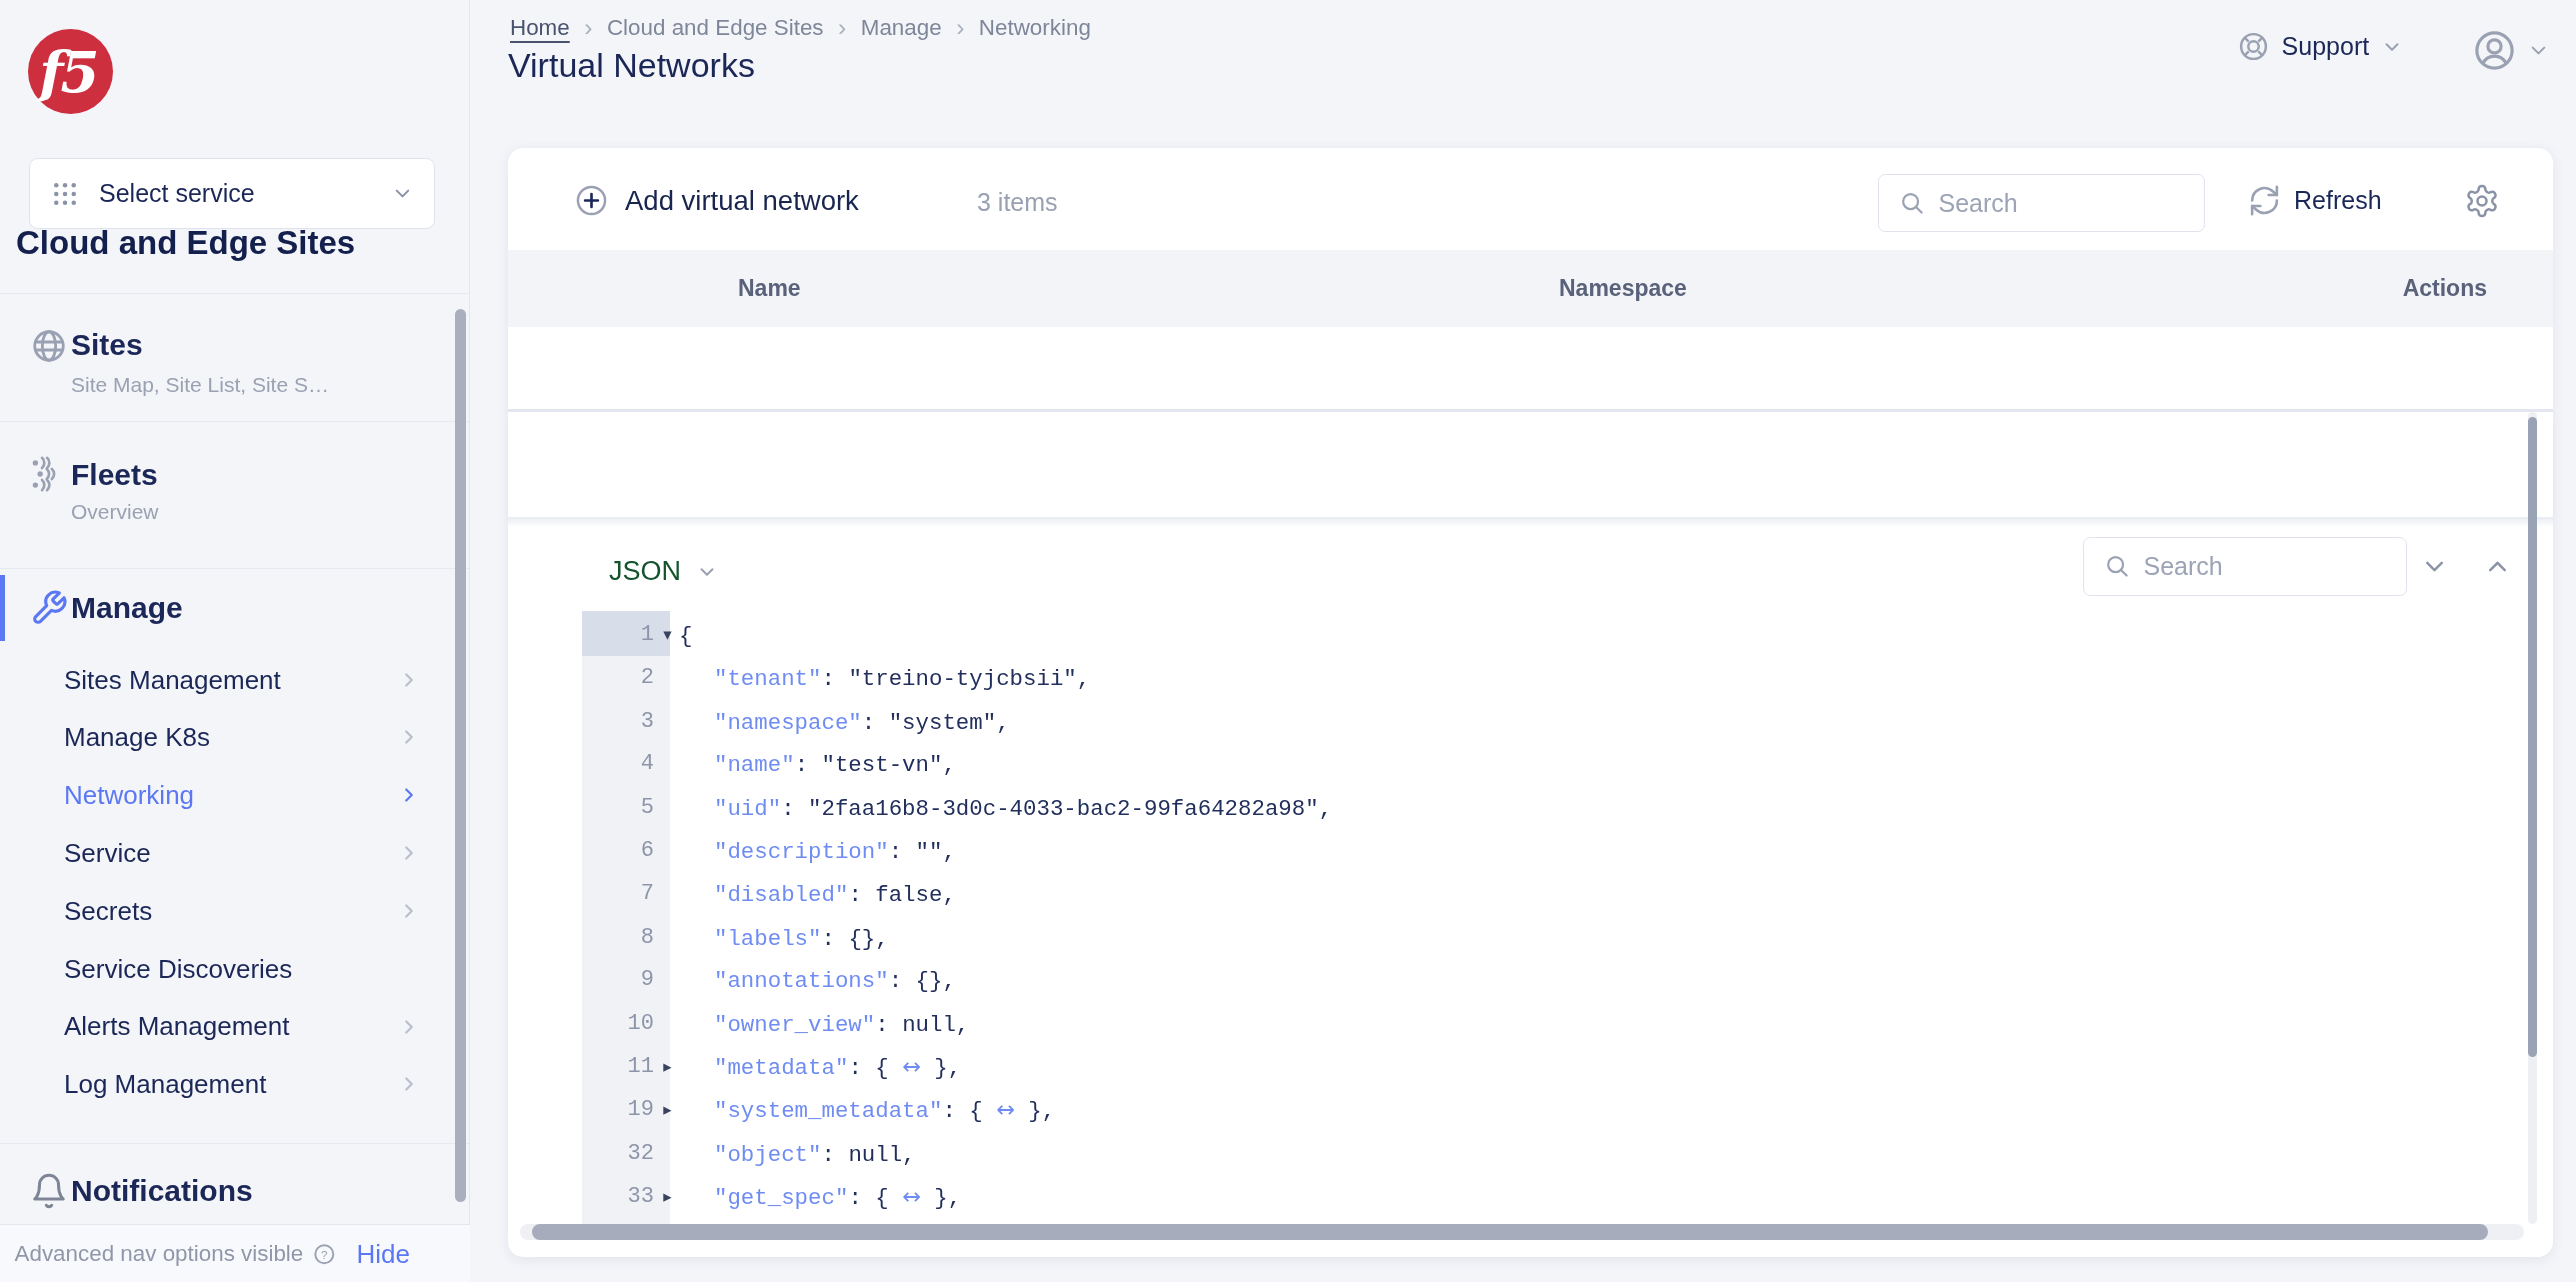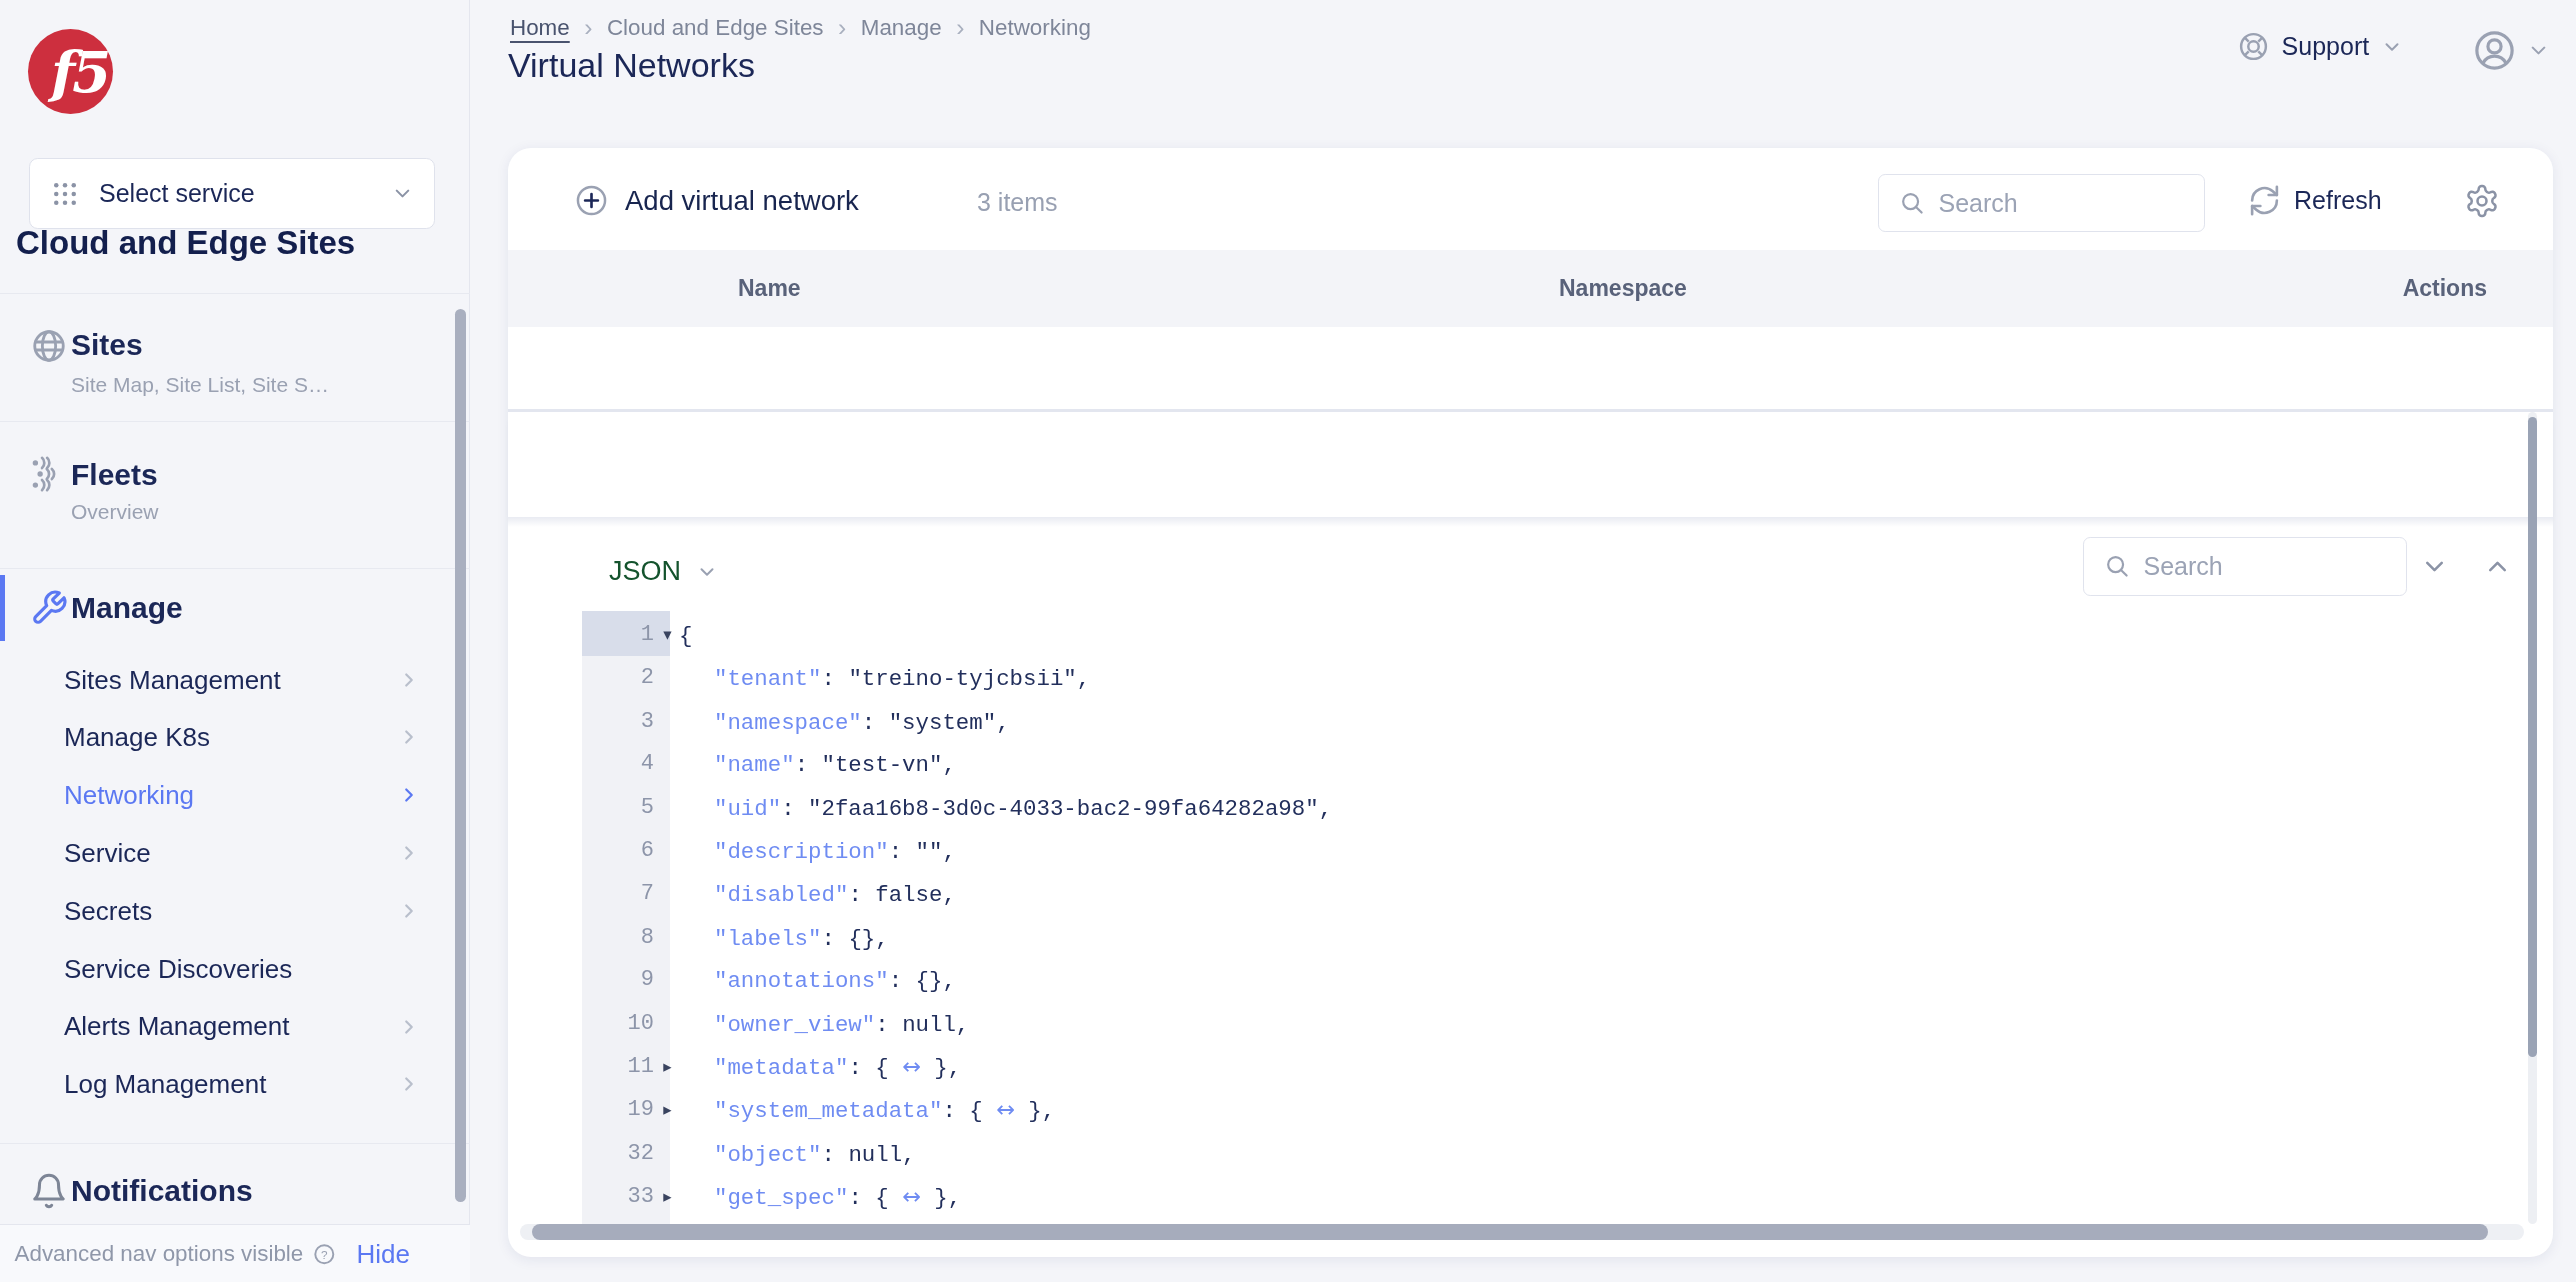--- a/index.html
+++ b/index.html
@@ -2,21 +2,21 @@
 <html style="font-size:11.6px"><head>
 <meta charset="utf-8">
 <style>
   * { margin:0; padding:0; box-sizing:border-box; }
   html,body { width:2576px; height:1283px; }
   body { position:relative; background:#f4f5f9; font-family:"Liberation Sans",sans-serif; color:#1b2757; overflow:hidden; }
   svg { display:block; }
 
   
   .sidebar { position:absolute; left:0; top:0; width:470px; height:1283px; background:#f4f5f9; border-right:1.4px solid #e4e6ee; }
-  .logo-ball { position:absolute; left:27.5px; top:29px; width:85px; height:85px; background:#cd2f3e; border-radius:50%; display:flex; align-items:center; justify-content:flex-end; }
+  .logo-ball { position:absolute; left:27.5px; top:29px; width:85px; height:85px; background:#cd2f3e; border-radius:50%; display:flex; align-items:center; justify-content:center; }
   .logo-ball span { font-family:"DejaVu Serif",serif; font-style:italic; font-weight:700; font-size:56px; color:#fff; letter-spacing:-2.9px; padding-right:4.3px; }
   .svc-box { position:absolute; left:29px; top:158px; width:406px; height:71px; background:#fff; border:1.4px solid #dfe2ec; border-radius:8.7px; display:flex; align-items:center; padding:12px 20px; }
   .svc-box .lbl { font-size:25px; color:#1b2757; margin-left:19px; flex:1; }
   .side-heading { position:absolute; left:16px; top:224px; font-size:33px; font-weight:700; color:#131f4d; }
   .sdiv { position:absolute; left:0; width:470px; height:1.4px; background:#e7e9f0; }
   .sec-icon { position:absolute; left:30px; width:38px; height:38px; color:#9aa1b2; }
   .sec-label { position:absolute; left:71px; font-size:30px; font-weight:600; color:#1b2757; }
   .sec-sub { position:absolute; left:71px; font-size:21px; color:#9aa1b2; }
   .active-bar { position:absolute; left:0; top:575px; width:5px; height:66px; background:#5b78f2; }
   .nav-item { position:absolute; left:64px; height:32px; font-size:26px; color:#1b2757; display:flex; align-items:center; }
@@ -35,21 +35,21 @@
   .crumb.home { color:#49536e; text-decoration:underline; text-underline-offset:5.8px; }
   .crumb-sep { color:#a9b0bf; font-size:24.6px; }
   .crumb-sep::before { content:"›"; }
   .page-title { position:absolute; left:508px; top:46px; font-size:34px; font-weight:500; color:#1b2757; }
   .support { position:absolute; left:2237px; top:30px; display:flex; align-items:center; gap:11.6px; }
   .support .lbl { font-size:25px; color:#1b2757; }
   .profile { position:absolute; left:2472px; top:27.5px; display:flex; align-items:center; gap:10px; }
   .ic-gray { color:#9aa1b2; }
 
   
-  .card { position:absolute; left:508px; top:148px; width:2045px; height:1109px; background:#fff; border-radius:23px; box-shadow:0 2.9px 13px rgba(23,43,99,.08); }
+  .card { position:absolute; left:508px; top:148px; width:2045px; height:1109px; background:#fff; border-radius:15px; box-shadow:0 2.9px 13px rgba(23,43,99,.08); }
   .add-btn { position:absolute; left:66px; top:35px; display:flex; align-items:center; gap:16px; }
   .add-btn .lbl { font-size:27.5px; font-weight:500; color:#18254f; }
   .items-count { position:absolute; left:469px; top:40px; font-size:25px; color:#98a0b2; }
   .search-box { position:absolute; width:327px; height:58px; background:#fff; border:1.4px solid #e0e3ed; border-radius:7.2px; display:flex; align-items:center; padding:0 19px; gap:13px; }
   .search-box .ph { font-size:25px; color:#9ba3b5; }
   .tb-search { left:1370px; top:26px; }
   .refresh { position:absolute; left:1740px; top:36px; display:flex; align-items:center; gap:13px; }
   .refresh .lbl { font-size:25px; color:#1b2757; }
   .gear { position:absolute; left:1956px; top:35px; width:36px; height:36px; color:#8b93a6; }
 

